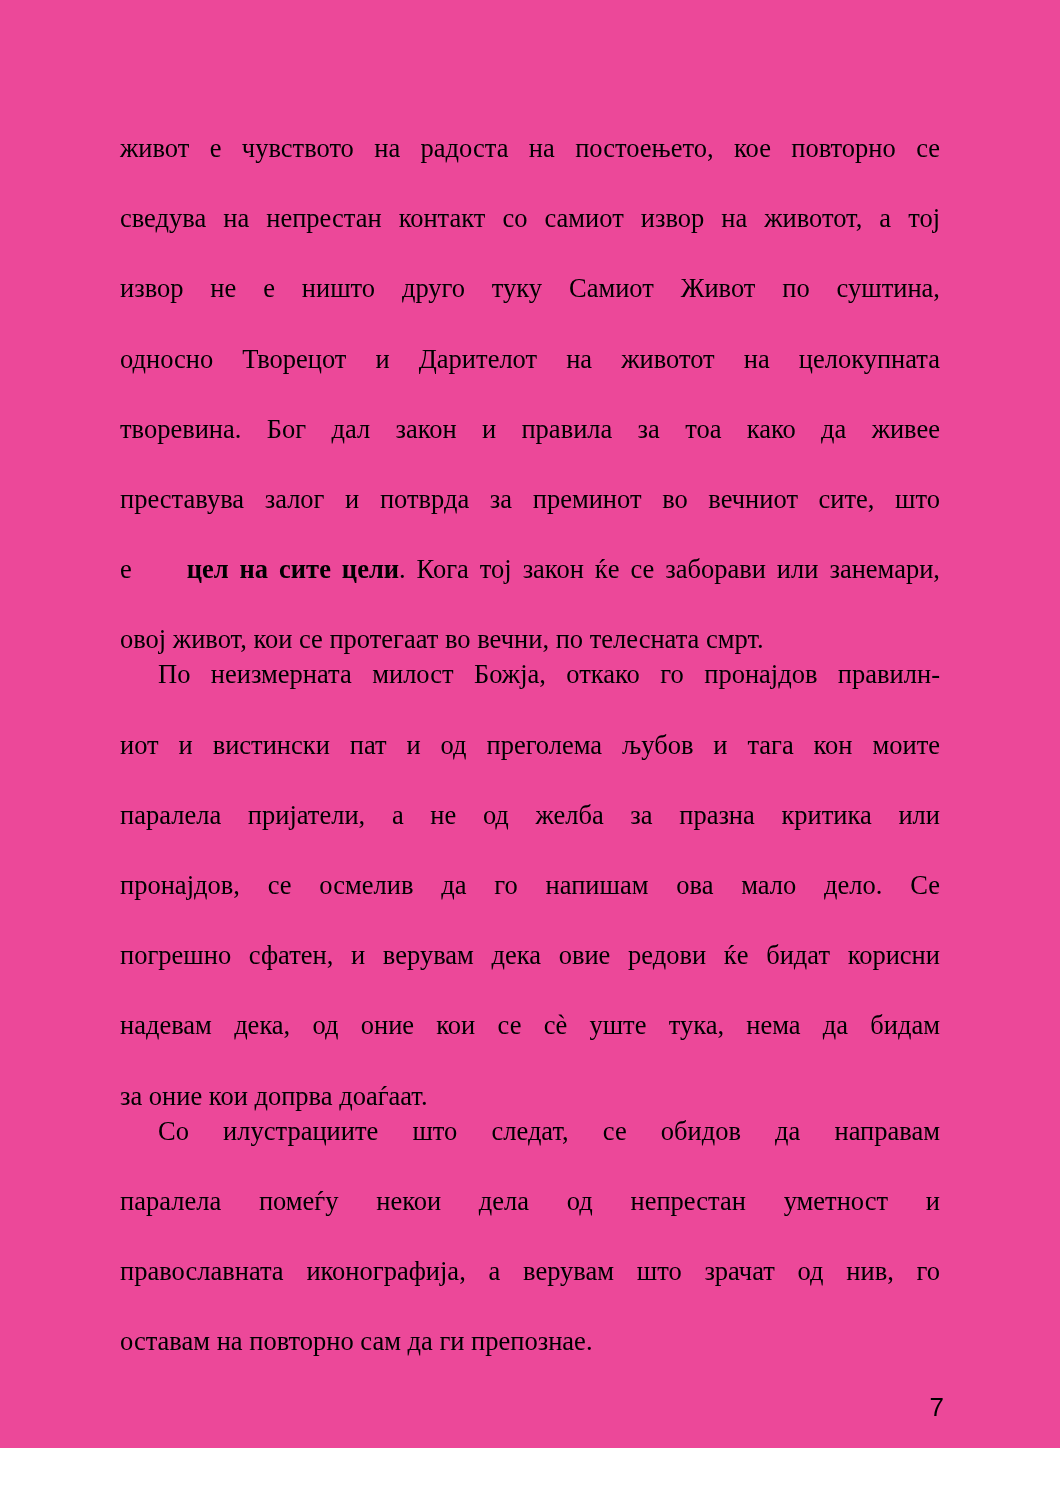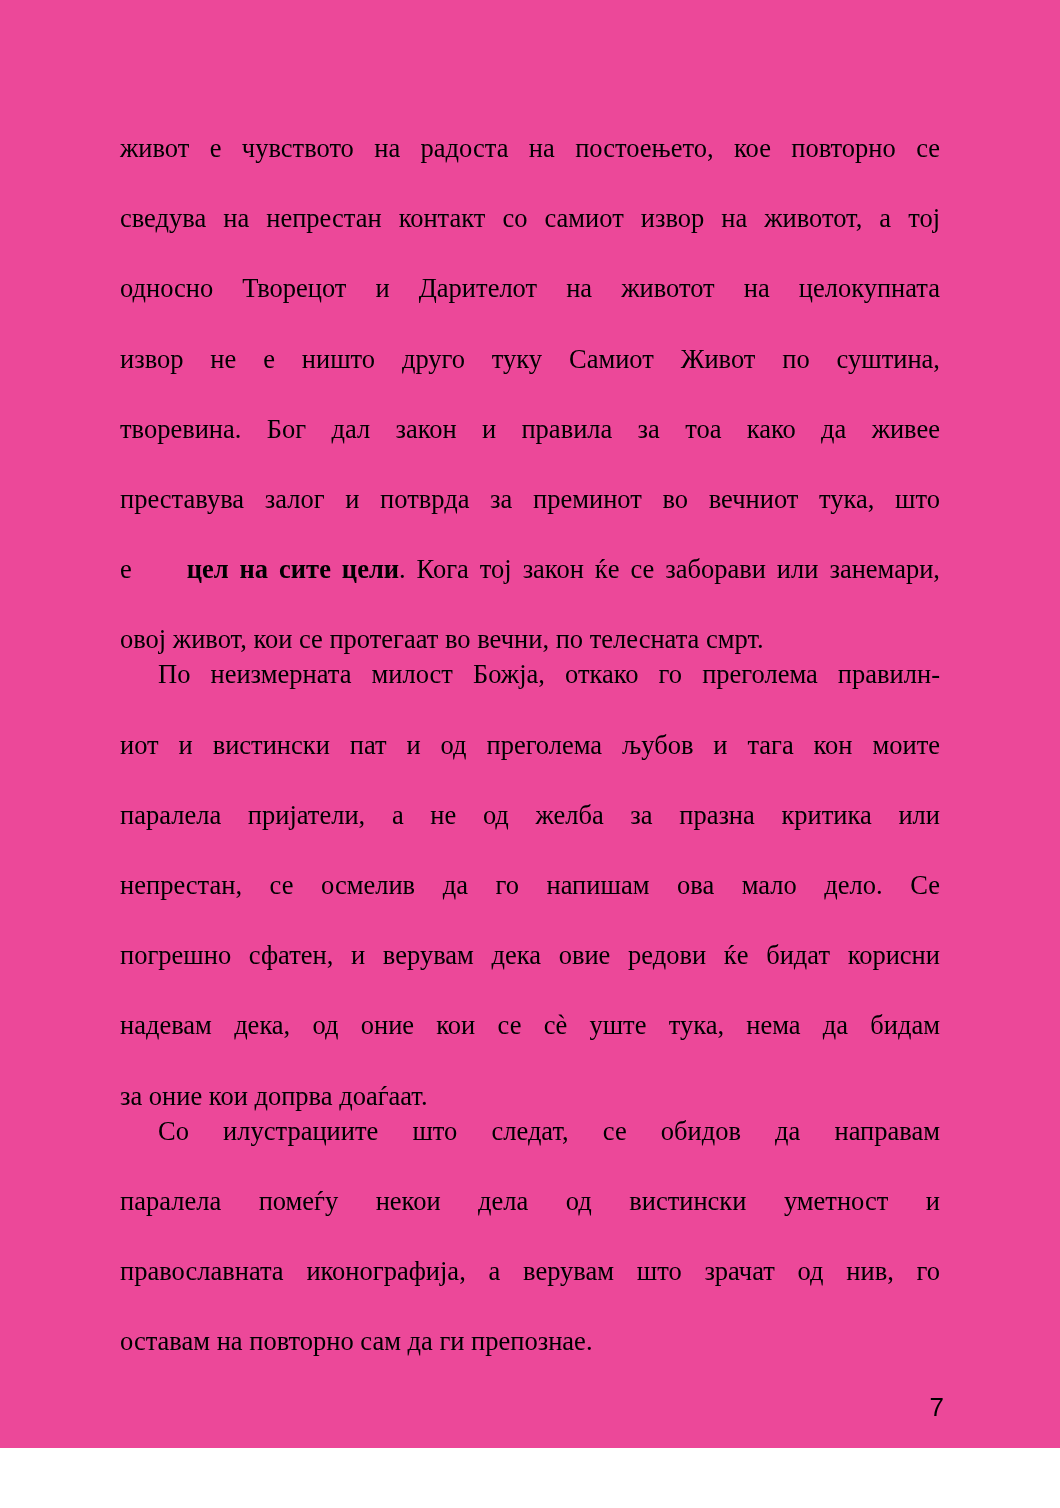--- a/index.html
+++ b/index.html
@@ -70,41 +70,41 @@
 </head>
 <body>
 
 <div class="page">
 
   <div class="text-block">
 
     <p class="para">
       <span class="ln">живот е чувството на радоста на постоењето, кое повторно се</span>
       <span class="ln">сведува на непрестан контакт со самиот извор на животот, а тој</span>
+      <span class="ln">извор не е ништо друго туку Самиот Живот по суштина,</span>
       <span class="ln">односно Творецот и Дарителот на животот на целокупната</span>
-      <span class="ln">извор не е ништо друго туку Самиот Живот по суштина,</span>
       <span class="ln">творевина. Бог дал закон и правила за тоа како да живее</span>
-      <span class="ln">преставува залог и потврда за преминот во вечниот тука, што</span>
+      <span class="ln">преставува залог и потврда за преминот во вечниот сите, што</span>
       <span class="ln"><span>е </span><b>цел на сите цели</b><span>. Кога тој закон ќе се заборави или занемари,</span></span>
       <span class="ln last">овој живот, кои се протегаат во вечни, по телесната смрт.</span>
     </p>
 
     <p class="para">
-      <span class="ln indent">По неизмерната милост Божја, откако го преголема правилн-</span>
+      <span class="ln indent">По неизмерната милост Божја, откако го пронајдов правилн-</span>
       <span class="ln">иот и вистински пат и од преголема љубов и тага кон моите</span>
       <span class="ln">паралела пријатели, а не од желба за празна критика или</span>
-      <span class="ln">непрестан, се осмелив да го напишам ова мало дело. Се</span>
+      <span class="ln">пронајдов, се осмелив да го напишам ова мало дело. Се</span>
       <span class="ln">погрешно сфатен, и верувам дека овие редови ќе бидат корисни</span>
       <span class="ln">надевам дека, од оние кои се сѐ уште тука, нема да бидам</span>
       <span class="ln last">за оние кои допрва доаѓаат.</span>
     </p>
 
     <p class="para">
       <span class="ln indent">Со илустрациите што следат, се обидов да направам</span>
-      <span class="ln">паралела помеѓу некои дела од вистински уметност и</span>
+      <span class="ln">паралела помеѓу некои дела од непрестан уметност и</span>
       <span class="ln">православната иконографија, а верувам што зрачат од нив, го</span>
       <span class="ln last">оставам на повторно сам да ги препознае.</span>
     </p>
 
   </div>
 
   <div class="page-number">7</div>
 
 </div>
 

